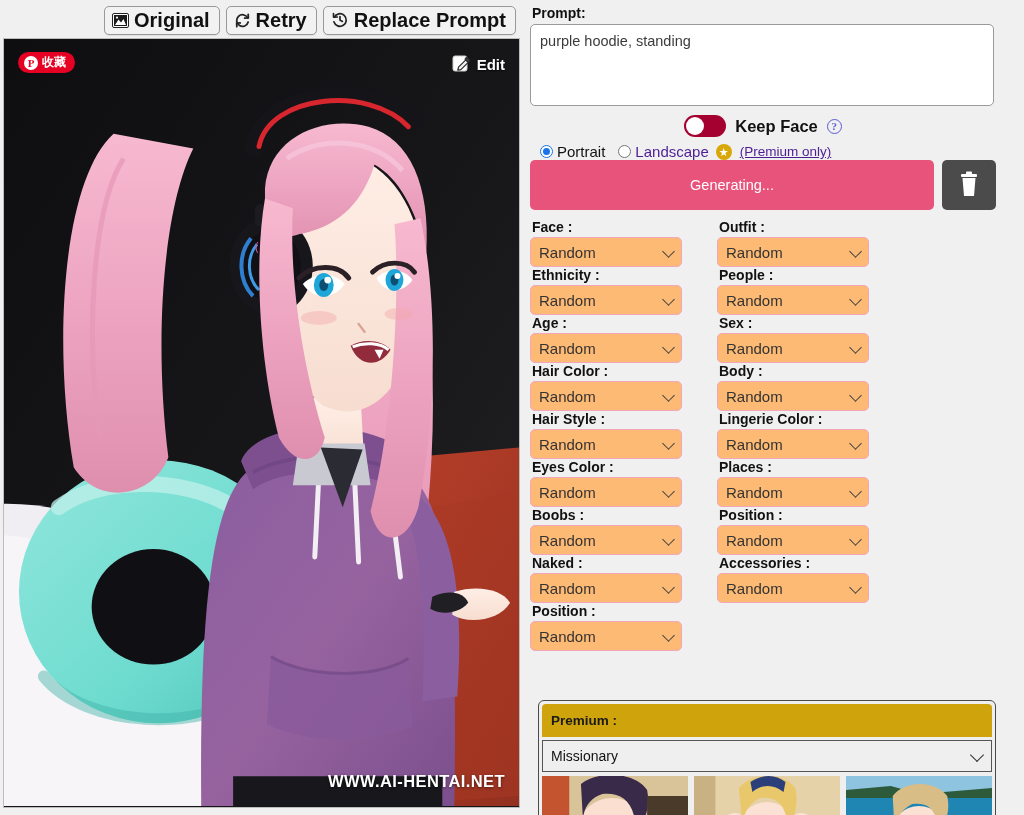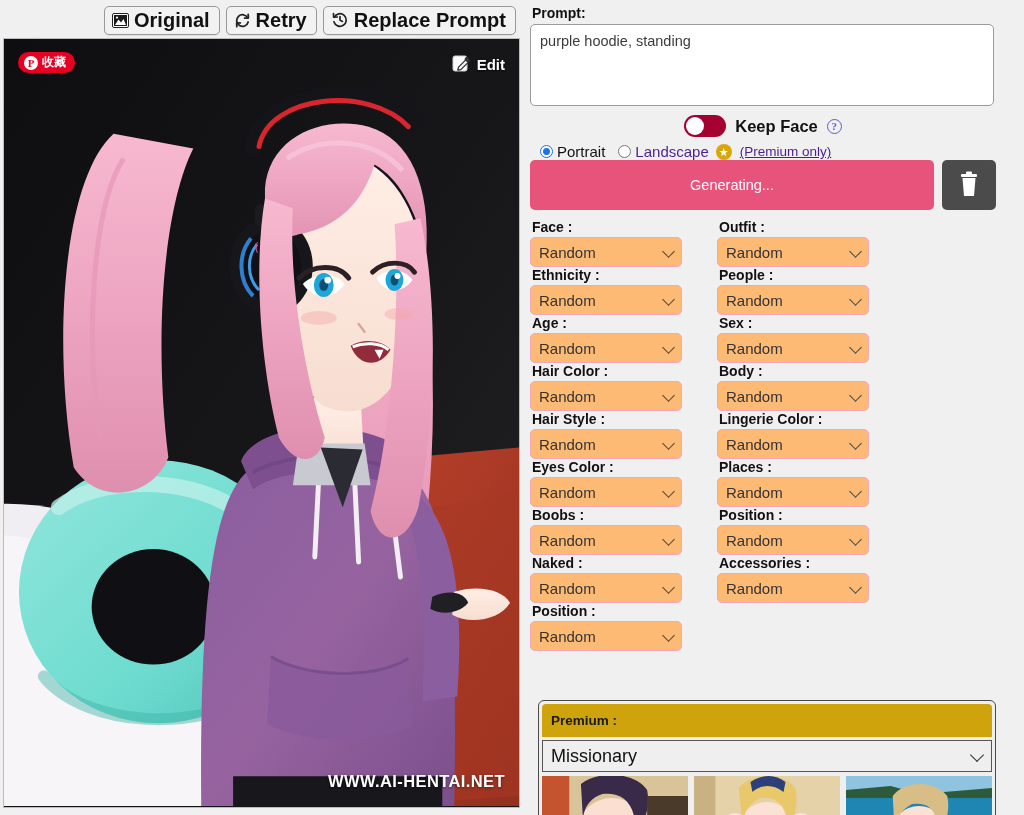--- a/index.html
+++ b/index.html
@@ -293,21 +293,21 @@
     color: #1a1a1a;
   }
   #premium-select {
     margin-top: 3px;
     height: 32px;
     border: 1px solid #555;
     background: #efefef;
     display: flex;
     align-items: center;
     padding: 0 16px 0 8px;
-    font-size: 18px;
+    font-size: 14px;
     color: #111;
     position: relative;
     cursor: pointer;
   }
   #premium-select .chev {
     position:absolute; right: 9px; top: 50%;
     width: 10px; height: 10px; margin-top:-6px;
     border-right: 1.7px solid #333;
     border-bottom: 1.7px solid #333;
     transform: rotate(45deg);

